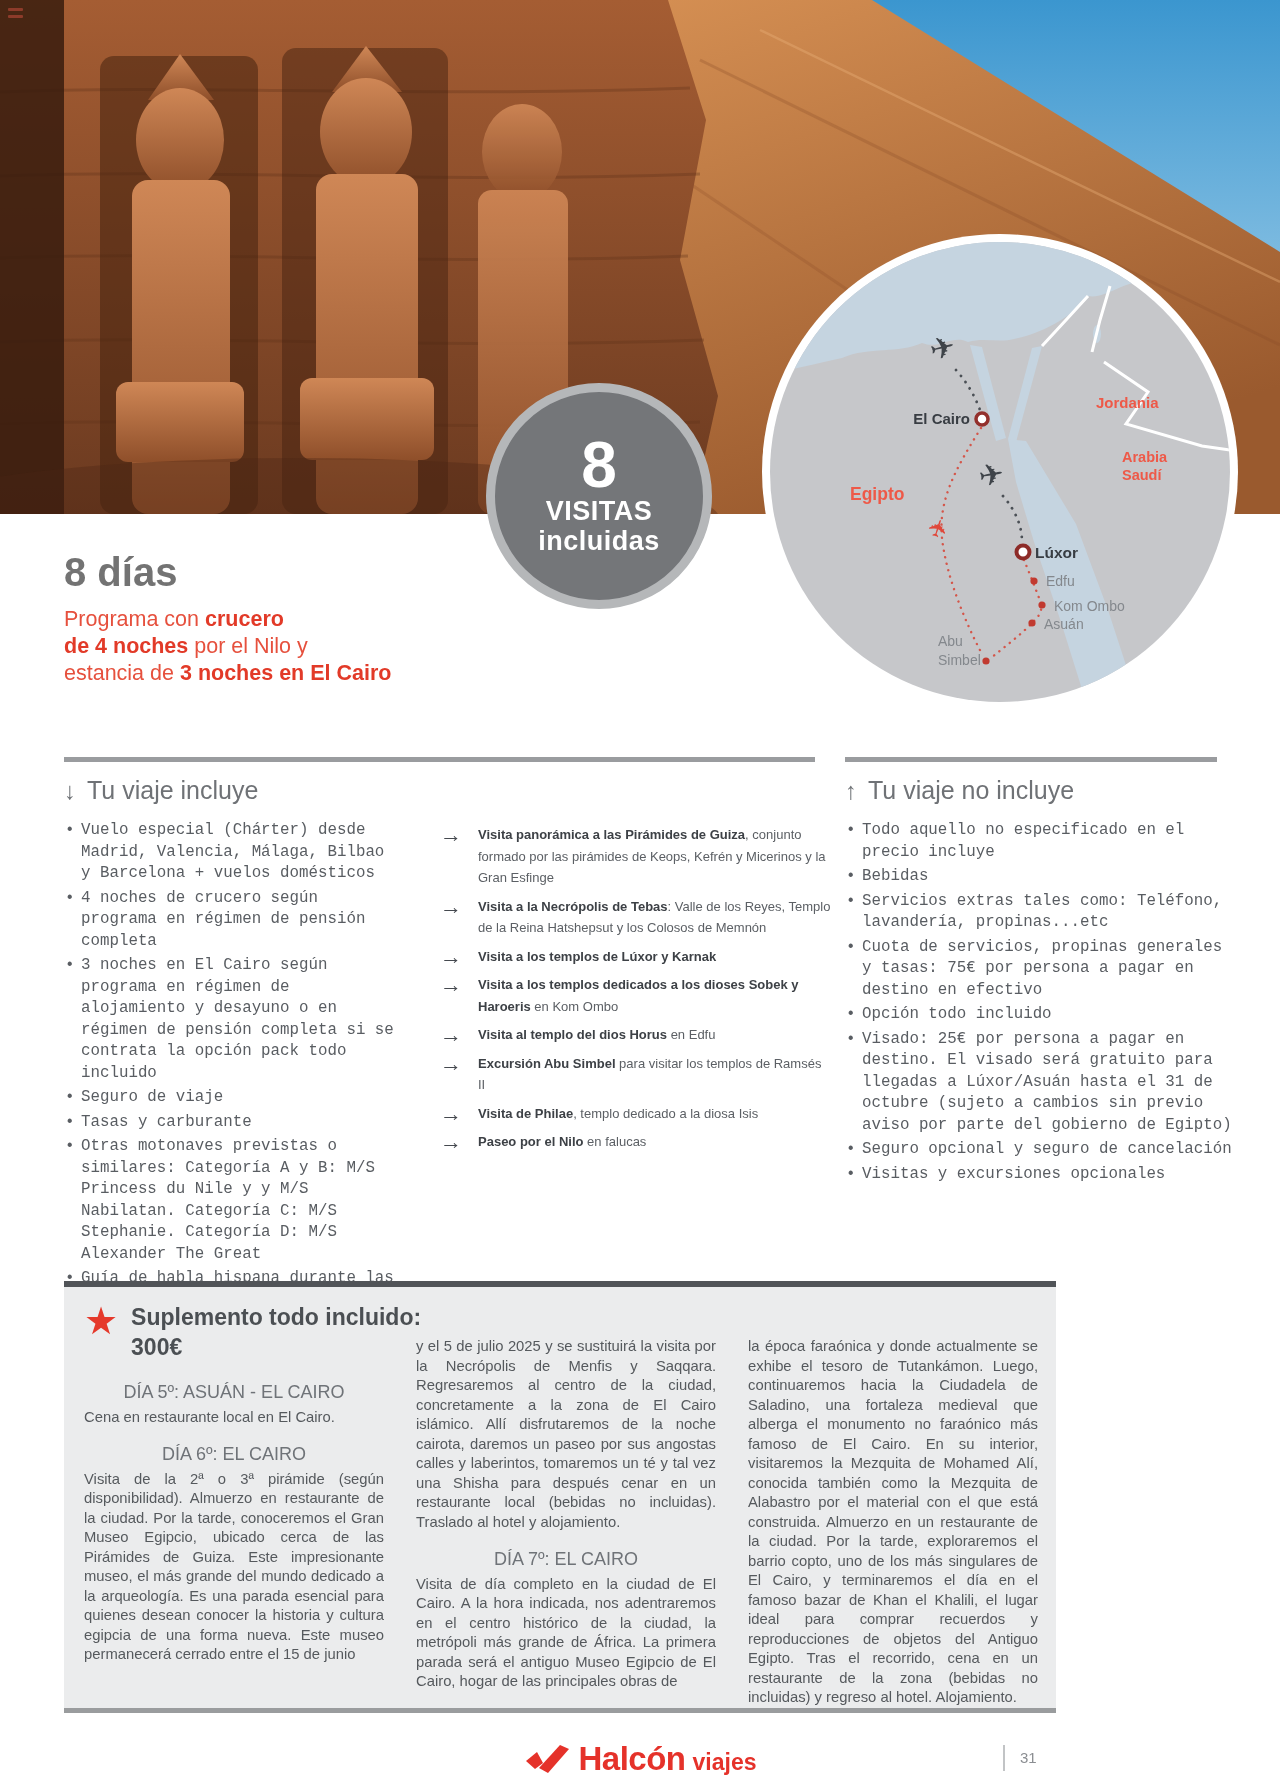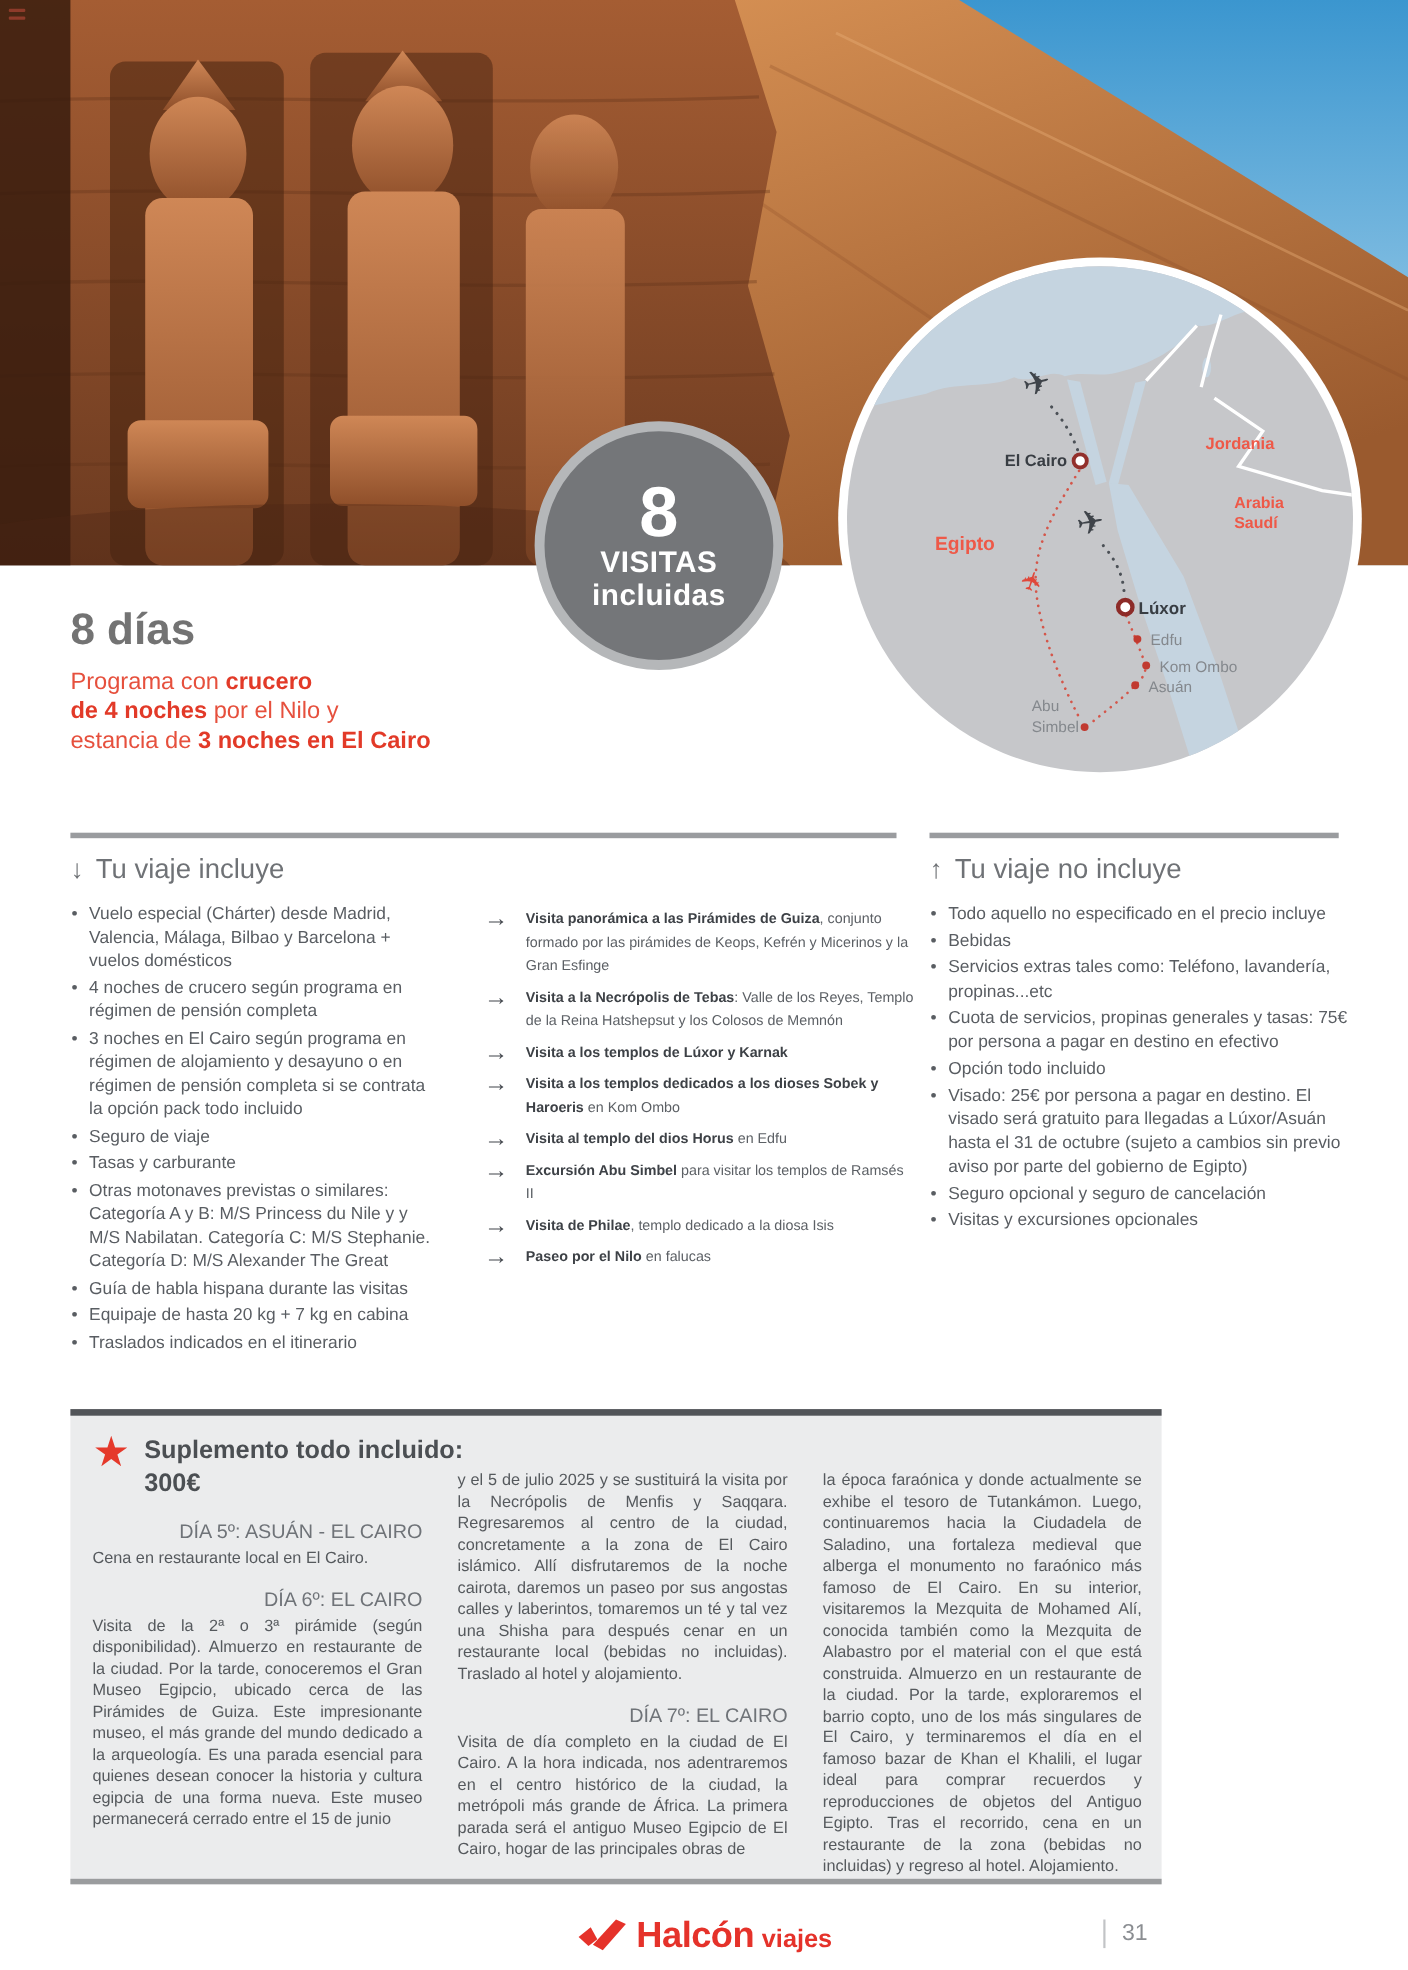--- a/index.html
+++ b/index.html
@@ -33,21 +33,21 @@
   .program .b{font-weight:bold;color:#e23a28;}
   
   .rule{position:absolute;height:5px;background:#9a9c9f;}
   .rule-left{left:64px;top:757px;width:751px;}
   .rule-right{left:845px;top:757px;width:372px;}
   .sec-head{position:absolute;top:776px;font-size:25px;color:#6f7276;display:flex;align-items:baseline;gap:11px;}
   .head-include{left:64px;}
   .head-exclude{left:845px;}
   .sec-head .arrow{font-size:24px;}
   
-  .plain-list{position:absolute;margin:0;padding:0;list-style:none;font-size:15.8px;line-height:21.5px;}
+  .plain-list{position:absolute;margin:0;padding:0;list-style:none;font-size:15.8px;line-height:21.5px;font-family:Liberation Mono, monospace;}
   .plain-list li{position:relative;padding-left:17px;margin-bottom:3px;}
   .plain-list li::before{content:"•";position:absolute;left:1px;top:0;color:#595d62;}
   .col-include{left:64px;top:820px;width:330px;}
   .col-exclude{left:845px;top:820px;width:388px;}
   
   .col-visits{position:absolute;left:440px;top:824px;width:392px;}
   .visit-item{display:flex;margin-bottom:7px;}
   .visit-arrow{width:38px;flex:0 0 38px;font-size:22px;line-height:21px;color:#45494f;}
   .visit-text{flex:1;font-size:13px;line-height:21.5px;color:#5c6065;}
   .visit-text b{color:#3d4146;}
@@ -56,31 +56,31 @@
     position:absolute;left:64px;top:1281px;width:992px;height:432px;box-sizing:border-box;
     background:#ebeced;border-top:6px solid #515458;border-bottom:5px solid #9a9c9e;overflow:hidden;
   }
   .supp-head{position:absolute;left:20px;top:16px;display:flex;gap:13px;align-items:flex-start;}
   .star{font-size:38px;line-height:36px;color:#e5392b;}
   .supp-title{font-size:23px;font-weight:bold;color:#4b4f53;line-height:1.3;}
   .supp-col{position:absolute;font-size:14.8px;line-height:19.5px;color:#55595d;text-align:justify;}
   .supp-col-1{left:20px;top:96px;width:300px;}
   .supp-col-2{left:352px;top:50px;width:300px;}
   .supp-col-3{left:684px;top:50px;width:290px;}
-  .day-h{font-size:18px;color:#6f7378;margin:18px 0 5px;text-align:right;}
+  .day-h{font-size:18px;color:#6f7378;margin:18px 0 5px;text-align:center;}
   .supp-col .day-h:first-child{margin-top:0;}
   .day-p{margin:0 0 8px;}
   
   .footer-logo{position:absolute;left:0;top:1736px;width:1280px;display:flex;justify-content:center;align-items:baseline;}
   .logo-mark{position:relative;top:6px;margin-right:9px;}
   .brand{font-size:33px;font-weight:bold;color:#e5322a;letter-spacing:-.5px;}
   .brand-suffix{font-size:23px;font-weight:bold;color:#e5322a;margin-left:7px;}
   .page-num{
     position:absolute;left:1003px;top:1745px;border-left:2px solid #c2c4c6;
-    padding-left:15px;font-size:21px;color:#8b8e92;line-height:26px;
+    padding-left:15px;font-size:15px;color:#8b8e92;line-height:26px;
   }
   
   .m-stop{font-family:"Liberation Sans",sans-serif;font-size:14px;fill:#84888d;}
   .m-city{font-family:"Liberation Sans",sans-serif;font-weight:bold;fill:#383d43;}
   .m-country{font-family:"Liberation Sans",sans-serif;font-weight:bold;fill:#ee5948;}
   .m-plane{font-family:"DejaVu Sans",sans-serif;}
 </style>
 </head>
 <body>
 

